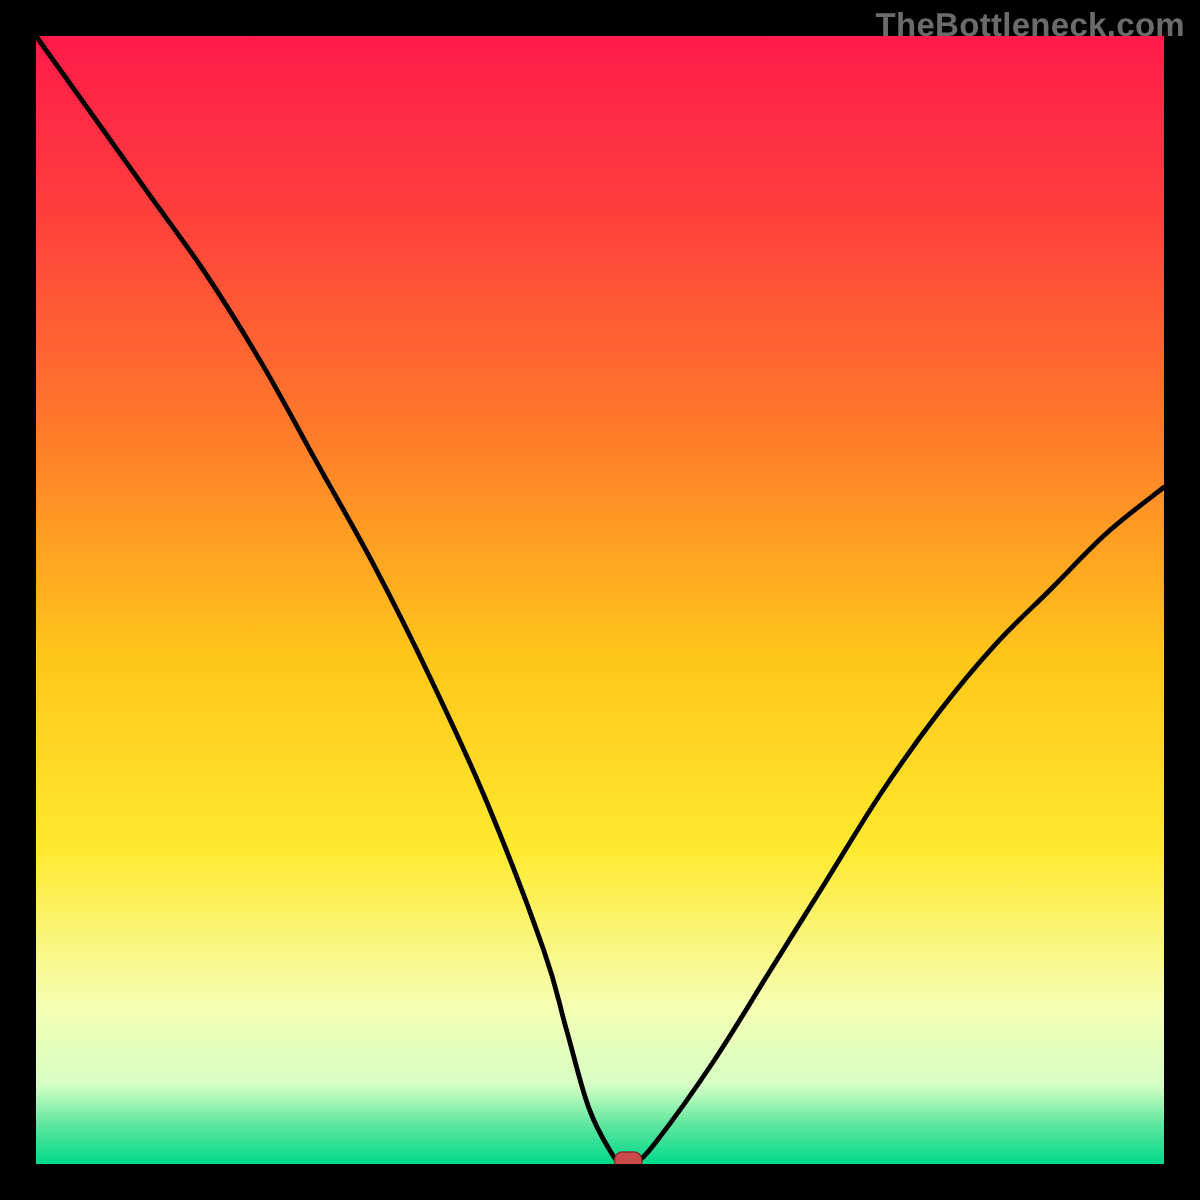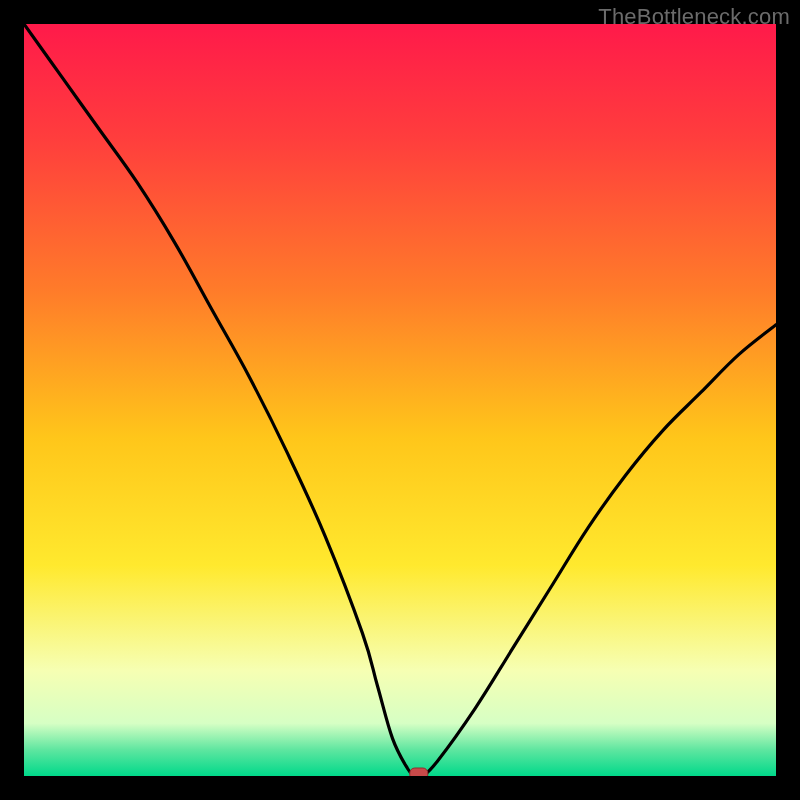--- a/index.html
+++ b/index.html
@@ -16,21 +16,21 @@
     width: 800px;
     height: 800px;
     background: #000;
   }
   .watermark {
     position: absolute;
     top: 4px;
     right: 10px;
     color: #6b6b6b;
     font-size: 22px;
-    font-weight: 400;
+    font-weight: 700;
     letter-spacing: 0.2px;
     z-index: 5;
   }
   .plot-area {
     position: absolute;
     left: 24px;
     top: 24px;
     width: 752px;
     height: 752px;
     overflow: hidden;

